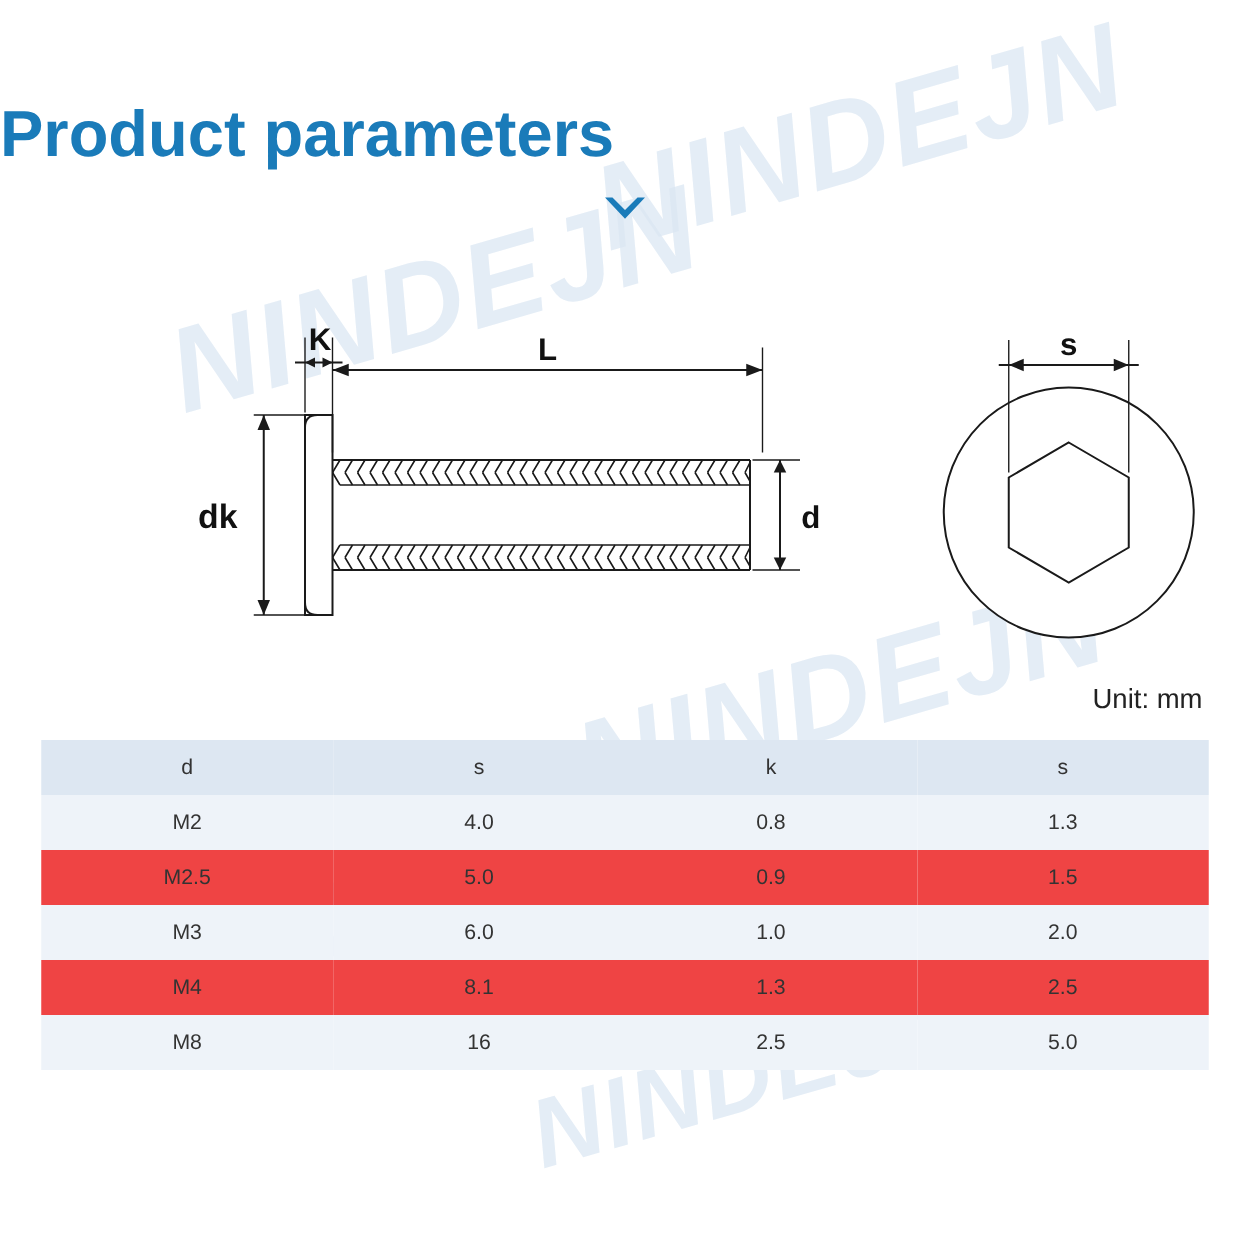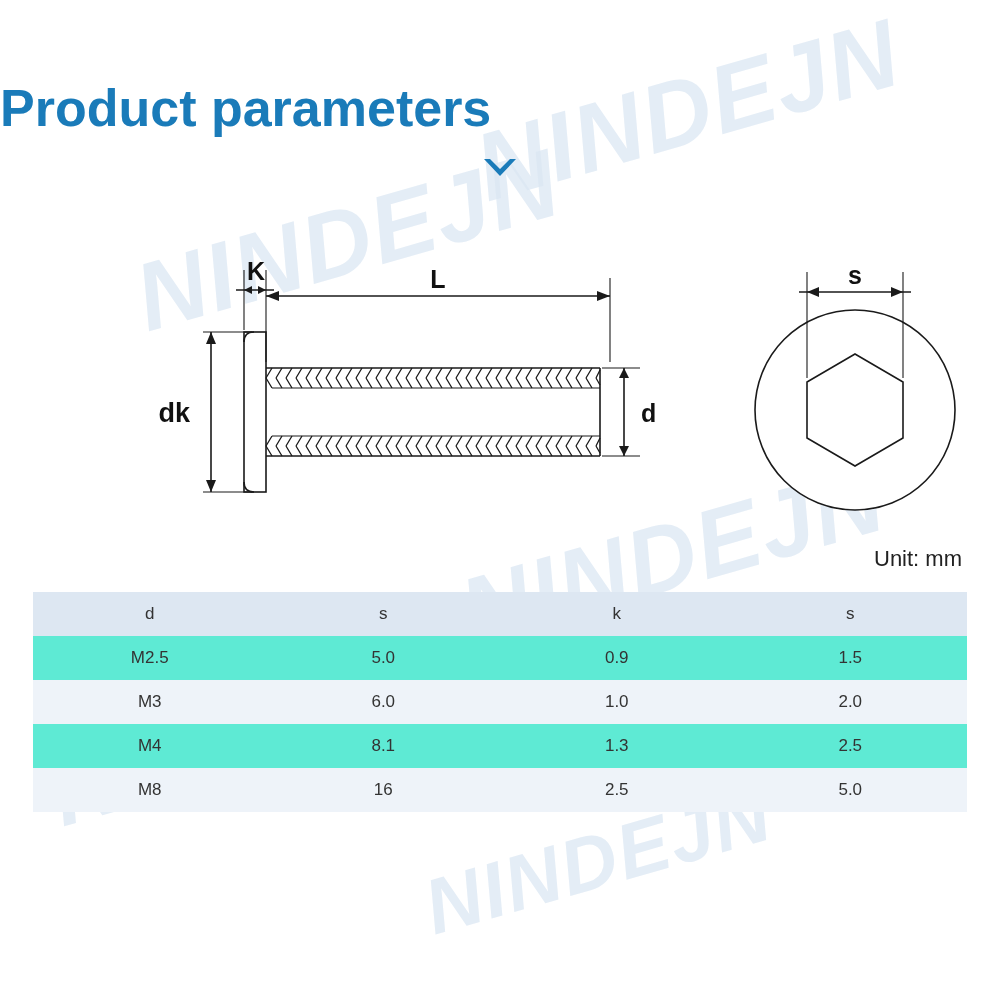--- a/index.html
+++ b/index.html
@@ -106,21 +106,21 @@
     font-size: 17px;
     font-weight: normal;
     color: #333;
     border: none;
   }
   table.params thead th {
     background: #dde7f2;
     color: #333;
   }
   table.params tbody tr.odd td { background: #eef3f9; }
-  table.params tbody tr.even td { background: #5eead4; }
+  table.params tbody tr.even td { background: #ef4444; }
   table.params tbody tr td:first-child { color: #333; }
 </style>
 </head>
 <body>
 
 <div class="watermark-layer">
   <div class="wm wm-1">NINDEJN</div>
   <div class="wm wm-2">NINDEJN</div>
   <div class="wm wm-3">NINDEJN</div>
   <div class="wm wm-4">NINDEJN</div>
@@ -240,20 +240,26 @@
   <table class="params">
     <thead>
       <tr>
         <th>d</th>
         <th>s</th>
         <th>k</th>
         <th>s</th>
       </tr>
     </thead>
     <tbody>
+      <tr class="odd">
+        <td>M2</td>
+        <td>4.0</td>
+        <td>0.8</td>
+        <td>1.3</td>
+      </tr>
       <tr class="even">
         <td>M2.5</td>
         <td>5.0</td>
         <td>0.9</td>
         <td>1.5</td>
       </tr>
       <tr class="odd">
         <td>M3</td>
         <td>6.0</td>
         <td>1.0</td>

